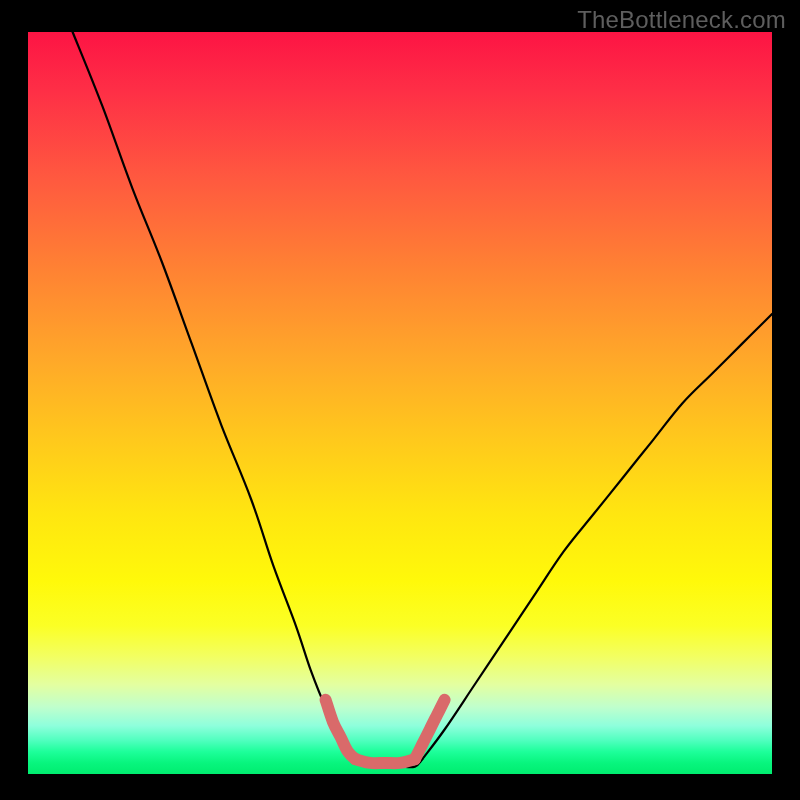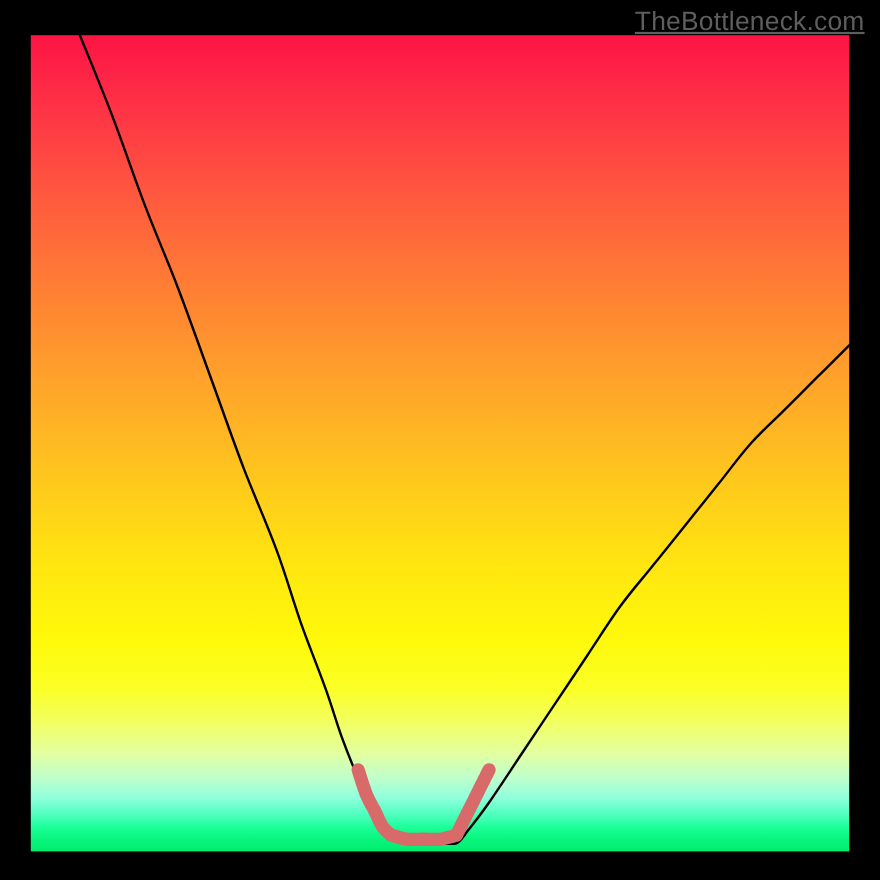--- a/index.html
+++ b/index.html
@@ -20,21 +20,20 @@
   .watermark {
     position: absolute;
     top: 6px;
     right: 14px;
     color: #5e5e5e;
     font-size: 24px;
     font-weight: 500;
     letter-spacing: 0.2px;
     z-index: 5;
     user-select: none;
-    text-decoration: underline;
   }
   .plot {
     position: absolute;
     left: 28px;
     top: 32px;
     width: 744px;
     height: 742px;
     
     background: linear-gradient(
       to bottom,

